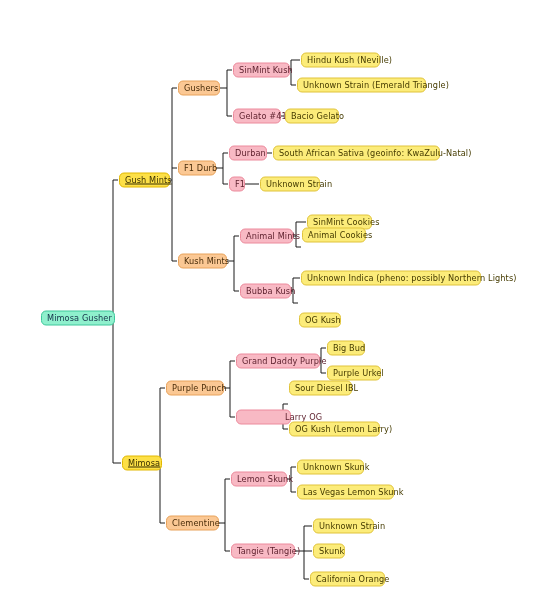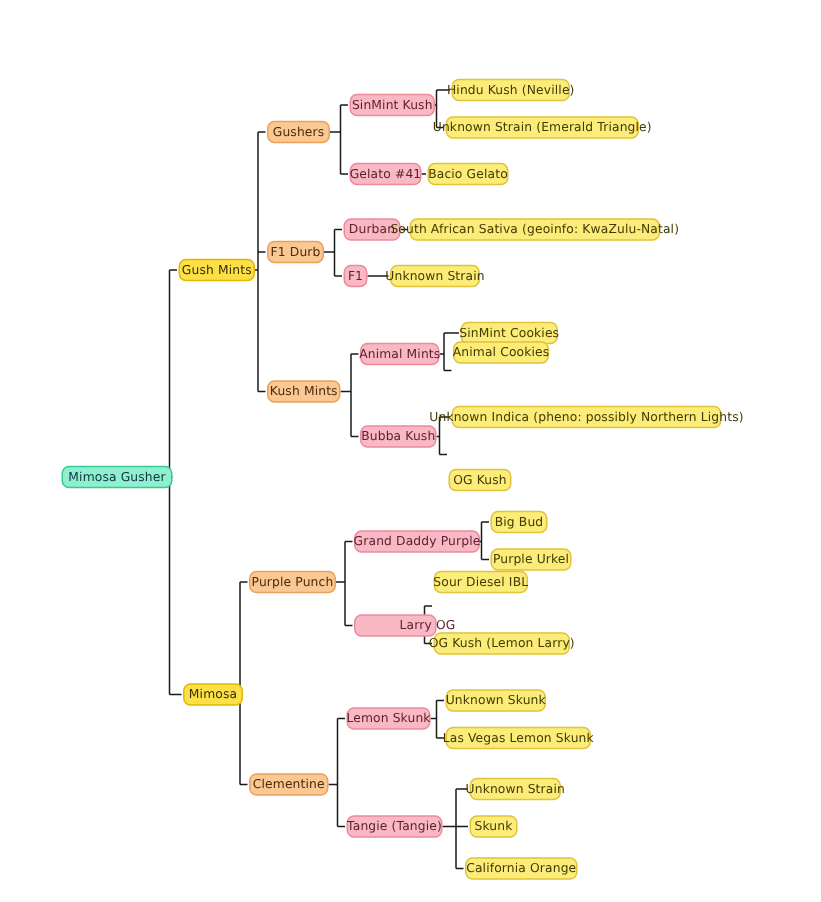--- a/index.html
+++ b/index.html
@@ -21,21 +21,21 @@
     top: 0;
     width: 547px;
     height: 601px;
     pointer-events: none;
   }
   .node {
     position: absolute;
     box-sizing: border-box;
     display: flex;
     align-items: center;
-    justify-content: center;
+    justify-content: flex-start;
     white-space: nowrap;
     font-size: 8.2px;
     line-height: 1;
     letter-spacing: 0.1px;
     padding: 0 5px;
     height: 15px;
     border-radius: 5px;
     border: 1px solid;
     color: #2b2b2b;
     transform: translateY(-50%);
@@ -43,20 +43,21 @@
   }
   .node.root {
     background: #8ff0cd;
     border-color: #3cc79a;
     color: #16324a;
   }
   .node.gold {
     background: #fde047;
     border-color: #e2b800;
     color: #3a3000;
+    text-decoration: underline;
   }
   .node.orange {
     background: #fbc894;
     border-color: #e8a25a;
     color: #4a2d0a;
   }
   .node.pink {
     background: #f8b9c4;
     border-color: #ec8a9c;
     color: #5c1f2c;

